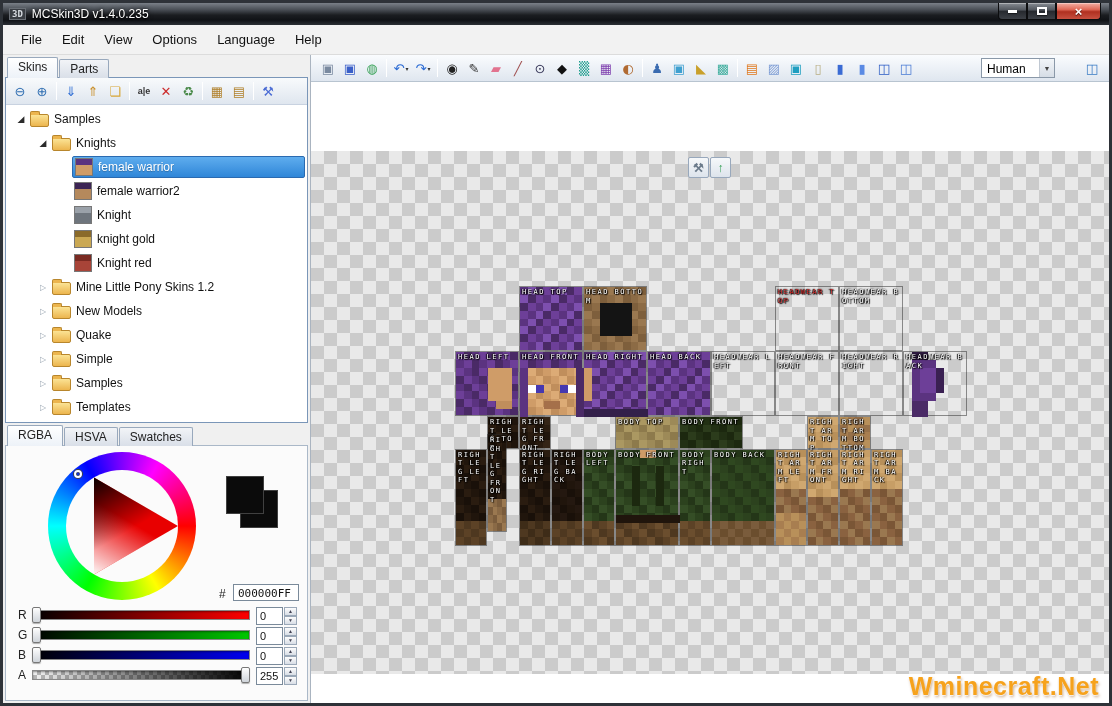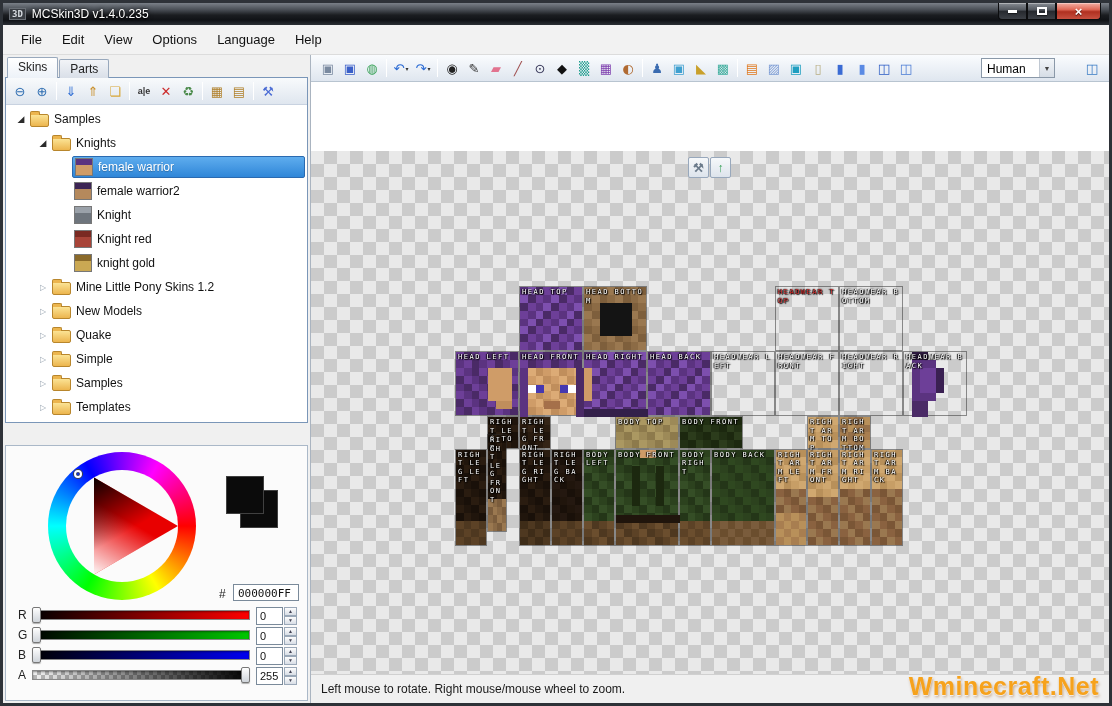--- a/index.html
+++ b/index.html
@@ -273,34 +273,34 @@
                 <div class="hair" style="background: rgb(154, 161, 169);"></div>
                 <div class="face" style="background: rgb(110, 117, 125);"></div>
               </span>
               <span class="tw-label">Knight</span>
             </div>
           </div>
           <div class="tree-row" style="padding-left: 52px;">
             <span class="tw-arrow"></span>
             <div class="row-content">
               <span class="tw-skin">
+                <div class="hair" style="background: rgb(138, 106, 42);"></div>
+                <div class="face" style="background: rgb(202, 168, 83);"></div>
+              </span>
+              <span class="tw-label">knight gold</span>
+            </div>
+          </div>
+          <div class="tree-row" style="padding-left: 52px;">
+            <span class="tw-arrow"></span>
+            <div class="row-content">
+              <span class="tw-skin">
                 <div class="hair" style="background: rgb(122, 42, 34);"></div>
                 <div class="face" style="background: rgb(168, 68, 56);"></div>
               </span>
               <span class="tw-label">Knight red</span>
-            </div>
-          </div>
-          <div class="tree-row" style="padding-left: 52px;">
-            <span class="tw-arrow"></span>
-            <div class="row-content">
-              <span class="tw-skin">
-                <div class="hair" style="background: rgb(138, 106, 42);"></div>
-                <div class="face" style="background: rgb(202, 168, 83);"></div>
-              </span>
-              <span class="tw-label">knight gold</span>
             </div>
           </div>
           <div class="tree-row" style="padding-left: 30px;">
             <span class="tw-arrow collapsed">▷</span>
             <div class="row-content">
               <span class="tw-folder"></span>
               <span class="tw-label">Mine Little Pony Skins 1.2</span>
             </div>
           </div>
           <div class="tree-row" style="padding-left: 30px;">
@@ -333,20 +333,25 @@
           </div>
           <div class="tree-row" style="padding-left: 30px;">
             <span class="tw-arrow collapsed">▷</span>
             <div class="row-content">
               <span class="tw-folder"></span>
               <span class="tw-label">Templates</span>
             </div>
           </div>
         </div>
     </div>
+    <div class="tabs color-tabs">
+        <div class="tab active">RGBA</div>
+        <div class="tab">HSVA</div>
+        <div class="tab">Swatches</div>
+      </div>
     <div class="color-page">
       <div class="wheel">
         <div class="wheel-ring"></div>
         <div class="wheel-inner"></div>
         <div class="tri"></div>
         <div class="hue-dot"></div>
       </div>
       <div class="preview-front"></div>
       <div class="preview-back"></div>
       <span class="hex-label">#</span>
@@ -1848,19 +1853,16 @@
             <div style="background: rgb(138, 98, 64);"></div>
             <div style="background: rgb(122, 86, 54);"></div>
             <div style="background: rgb(138, 98, 64);"></div>
             <div style="background: rgb(122, 86, 54);"></div>
             <div style="background: rgb(154, 120, 80);"></div>
             <div style="background: rgb(138, 98, 64);"></div>
           </div>
           <div class="part-label">RIGHT ARM BACK</div>
         </div>
       </div>
-    <div class="statusbar">
-      <span>Left mouse to rotate. Right mouse/mouse wheel to zoom.</span>
-    </div>
     <div class="watermark" style="color: rgb(246, 162, 28);">Wminecraft.Net</div>
   </div>
 
 </div>
 
 </body></html>

